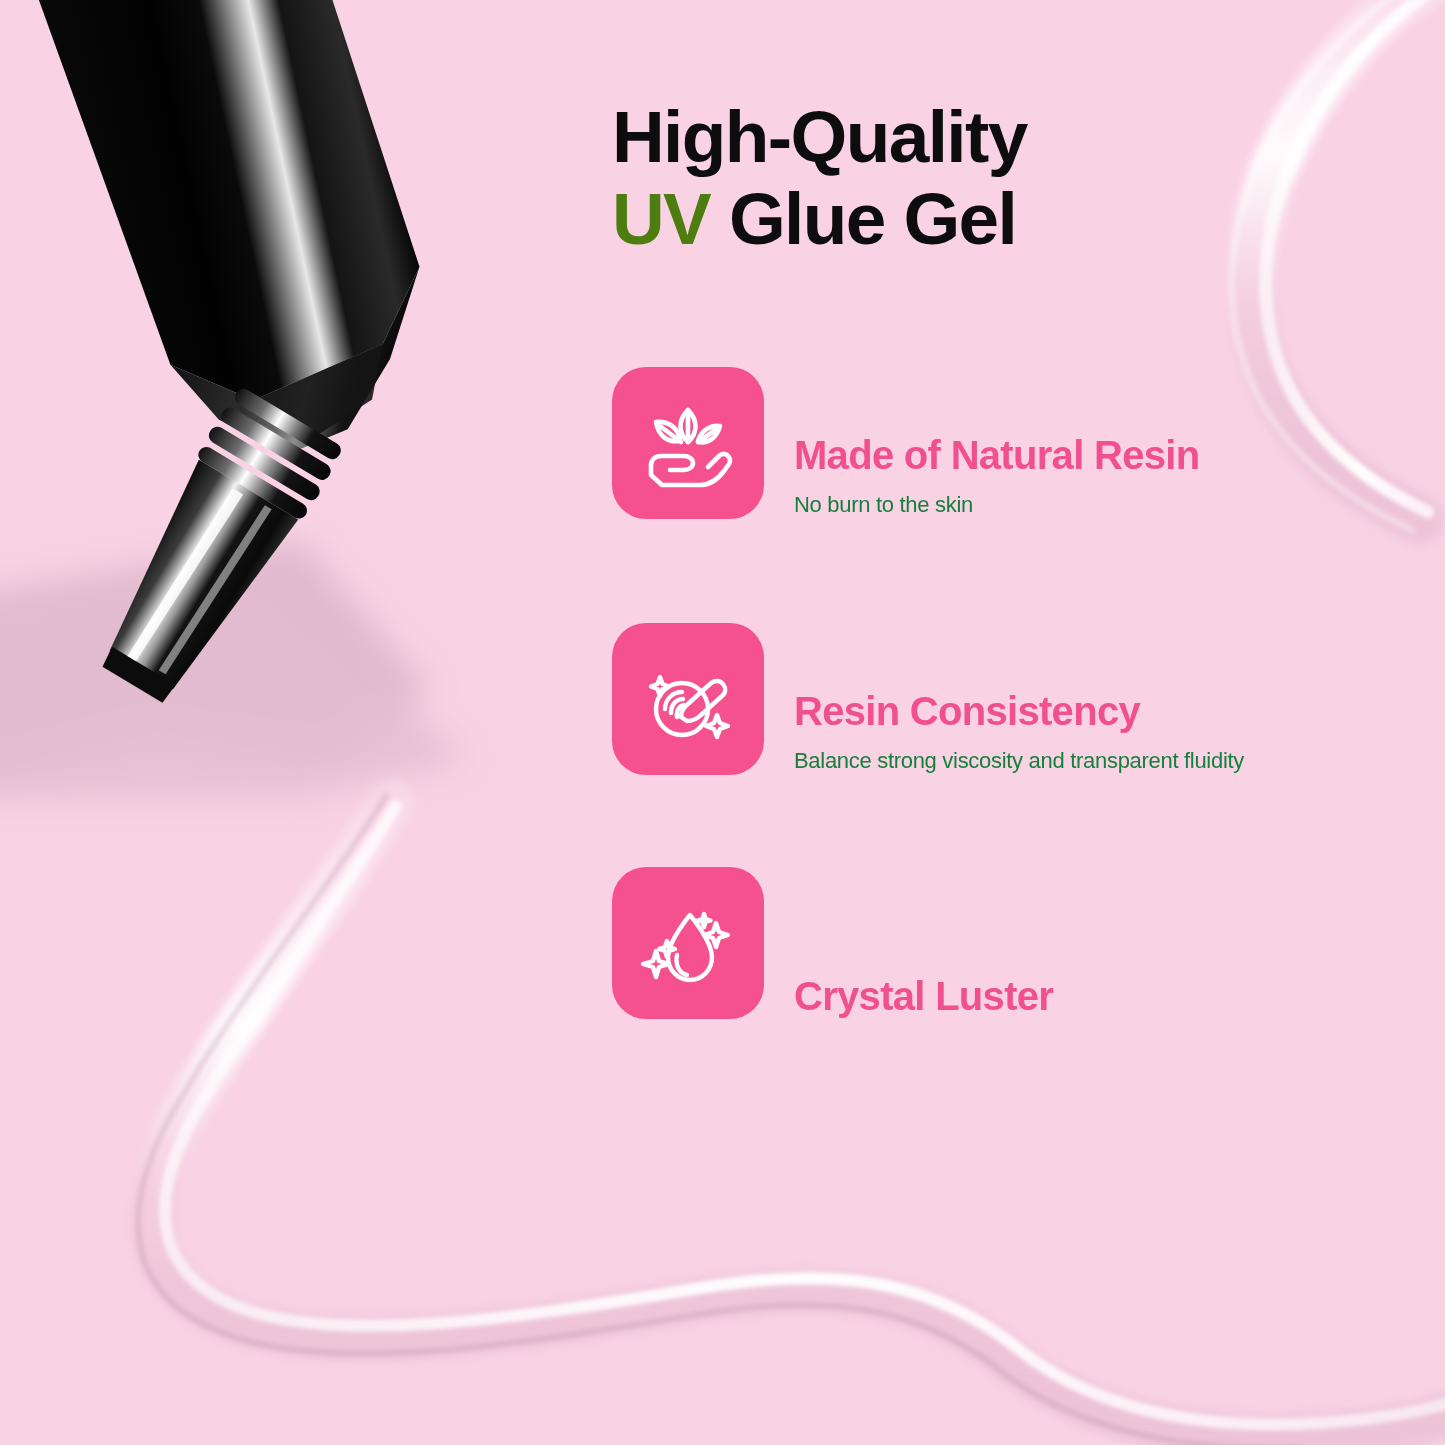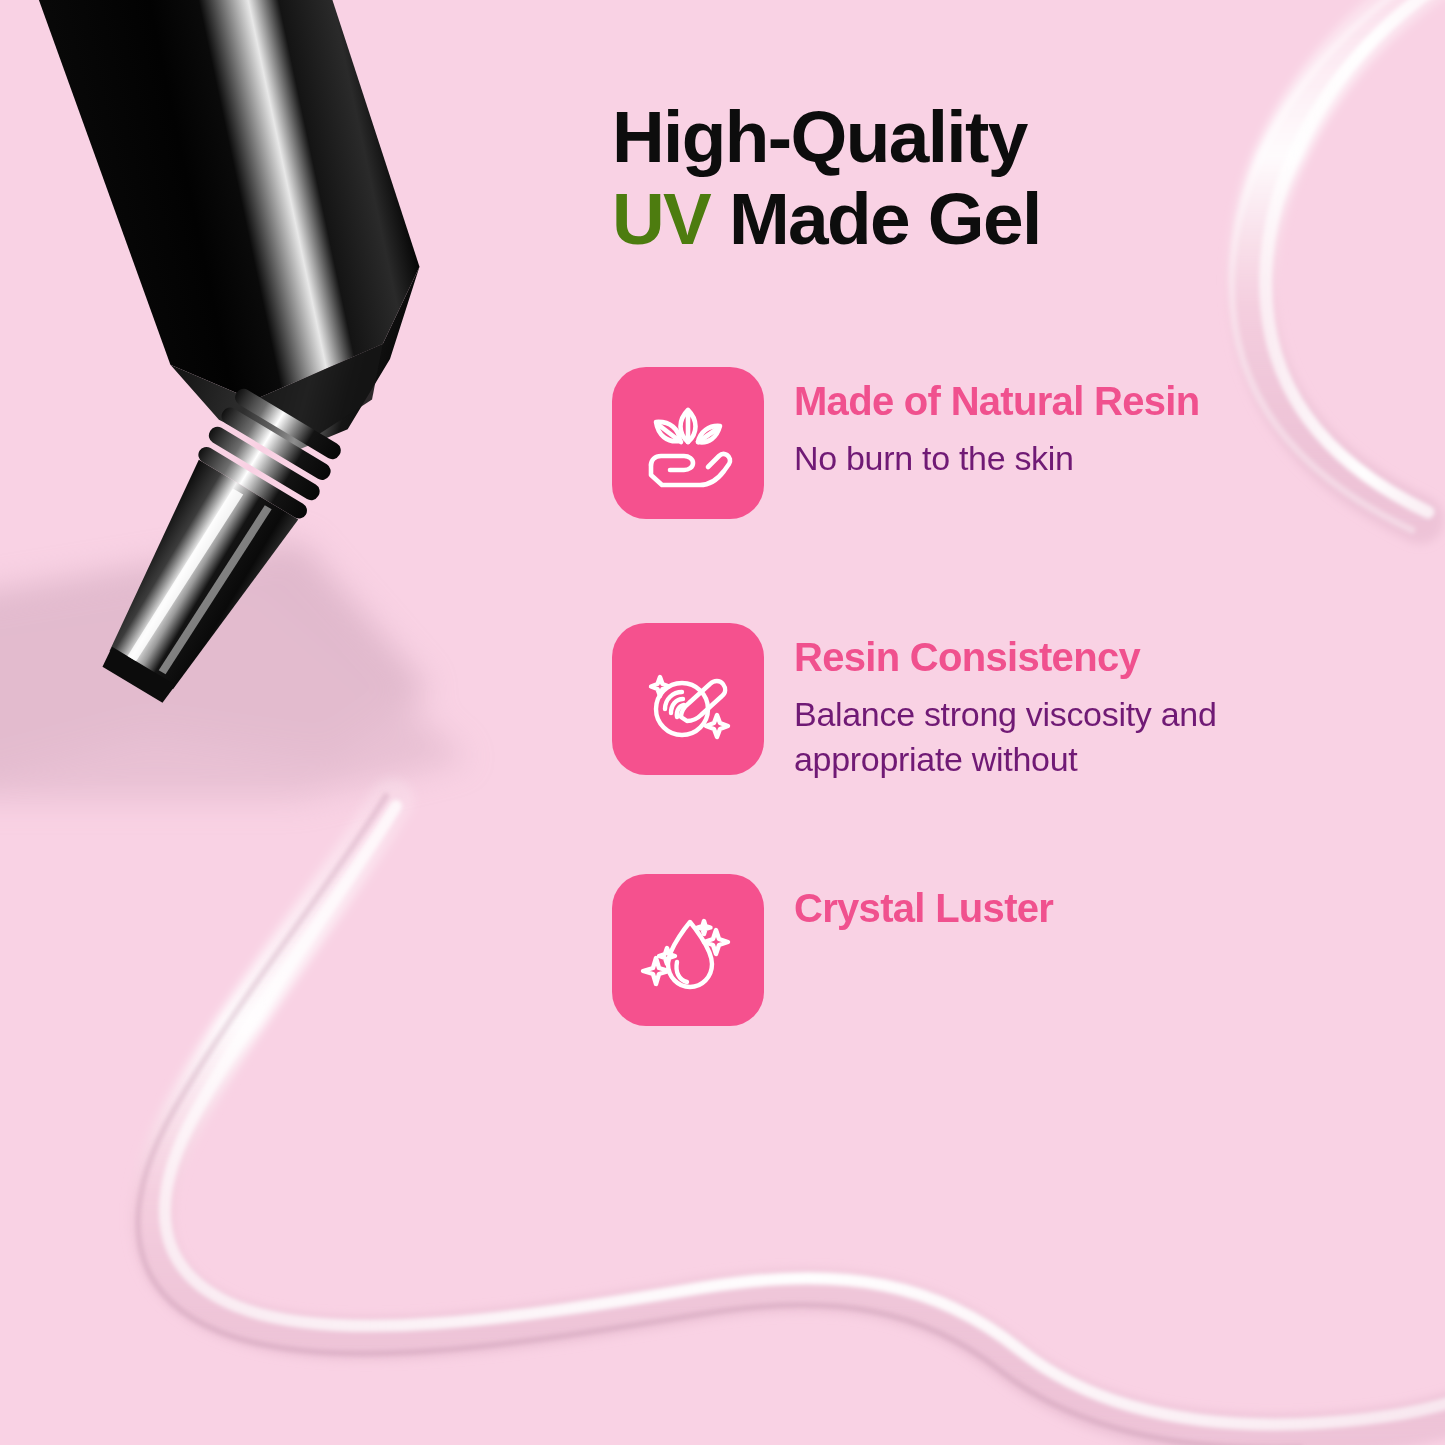--- a/index.html
+++ b/index.html
@@ -58,21 +58,21 @@
   }
   .headline .accent {
     color: #4d7c0f;
   }
 
   .features {
     margin-top: 106px;
   }
   .feature {
     display: flex;
-    align-items: flex-start;
+    align-items: flex-end;
     margin-bottom: 105px;
   }
   .feature:last-child { margin-bottom: 16px; }
 
   .feature-icon {
     flex: 0 0 auto;
     width: 152px;
     height: 152px;
     border-radius: 34px;
     background: #f5518e;
@@ -88,22 +88,22 @@
   .feature-title {
     margin: 0;
     color: #f0518e;
     font-weight: bold;
     font-size: 40px;
     line-height: 1.12;
     letter-spacing: -0.7px;
   }
   .feature-desc {
     margin: 12px 0 0 0;
-    color: #701a75;
-    font-size: 34px;
+    color: #15803d;
+    font-size: 22px;
     line-height: 1.32;
     letter-spacing: -0.3px;
     max-width: 520px;
   }
 
   
   .feature.row-1 { margin-bottom: 104px; }
   .feature.row-2 { margin-bottom: 92px; }
 </style>
 </head>
@@ -241,21 +241,21 @@
       <path d="M 288 752 L 300 752 L 294 950 L 284 950 Z" fill="#ffffff" opacity="0.85"></path>
       <path d="M 324 750 L 332 750 L 326 946 L 318 946 Z" fill="#dcdcdc" opacity="0.55"></path>
     </g>
   </svg>
 
   <div class="content">
 
     <h1 class="headline">
       <span>High-Quality</span><br>
       <span class="accent">UV</span>
-      <span>Made Gel</span>
+      <span>Glue Gel</span>
     </h1>
 
     <div class="features">
 
       <div class="feature row-1">
         <div class="feature-icon">
           <svg width="96" height="96" viewBox="0 0 96 96" fill="none" stroke="#ffffff" stroke-width="4.6" stroke-linecap="round" stroke-linejoin="round">
 
             <path d="M48 15 C58 25 58 38 48 47 C38 38 38 25 48 15 Z"></path>
             <path d="M48 20 L48 47"></path>
@@ -291,21 +291,21 @@
             <path d="M41 66 C41 61 44 56 49 52 L70 33
                      C74 29 80 29 83 33 C86 37 86 42 82 45
                      L61 64 C57 68 52 70 47 70 Z"></path>
 
             <path d="M20 26 L22.5 33 L29 35.5 L22.5 38 L20 45 L17.5 38 L11 35.5 L17.5 33 Z"></path>
             <path d="M77 64 L80 72 L88 75 L80 78 L77 86 L74 78 L66 75 L74 72 Z"></path>
           </svg>
         </div>
         <div class="feature-text">
           <p class="feature-title">Resin Consistency</p>
-          <p class="feature-desc">Balance strong viscosity and appropriate without</p>
+          <p class="feature-desc">Balance strong viscosity and transparent fluidity</p>
         </div>
       </div>
 
       <div class="feature row-3">
         <div class="feature-icon">
           <svg width="96" height="96" viewBox="0 0 96 96" fill="none" stroke="#ffffff" stroke-width="4.4" stroke-linecap="round" stroke-linejoin="round">
 
             <path d="M50 20 C50 20 72 46 72 62 C72 75 62 85 50 85
                      C38 85 28 75 28 62 C28 46 50 20 50 20 Z"></path>
 

